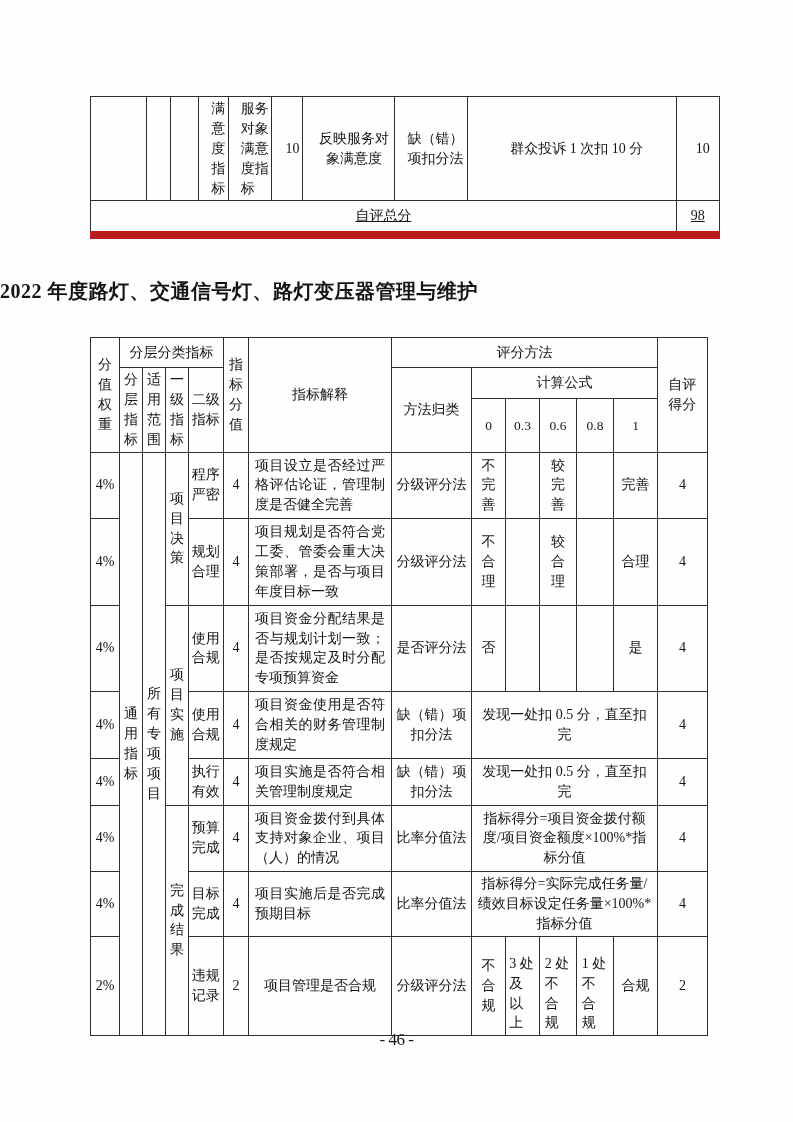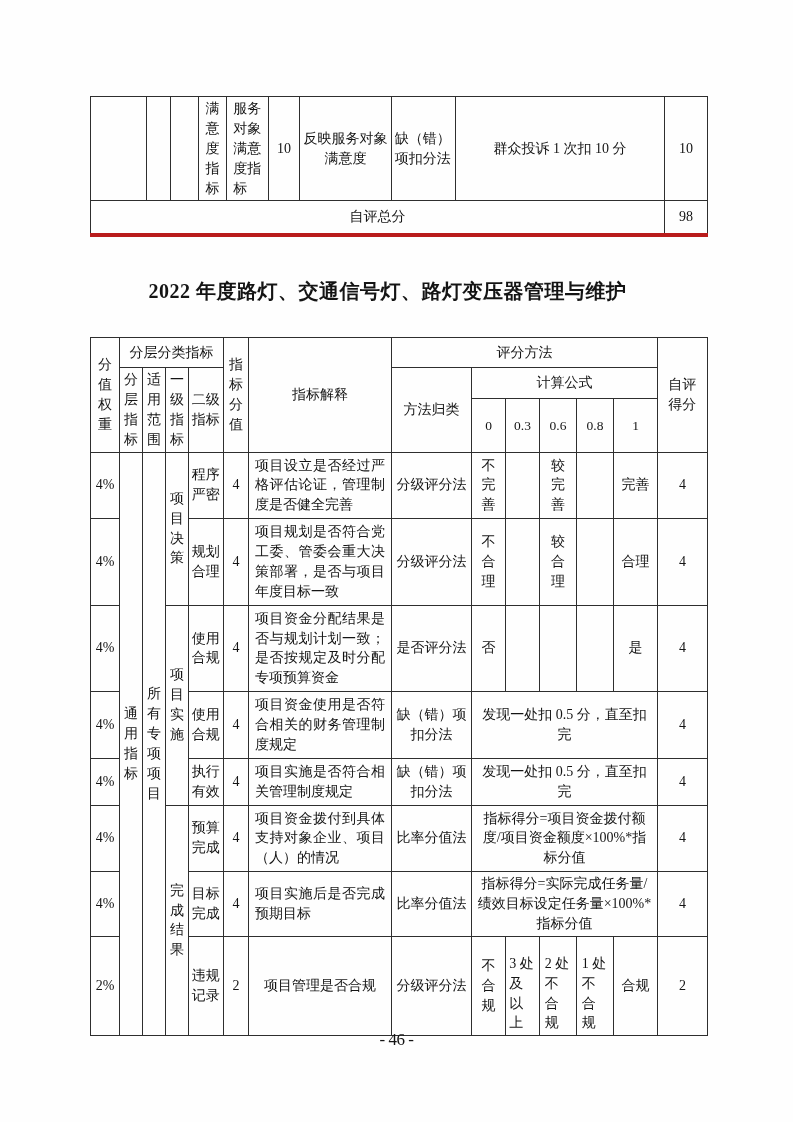--- a/index.html
+++ b/index.html
@@ -31,44 +31,44 @@
   .cw19 { display: inline-block; width: 1.9em; text-align: left; margin-top: 15px; }
   .cw4 { display: inline-block; width: 4.1em; text-align: left; }
   .desc {
     text-align: justify;
     text-align-last: left;
     padding: 3px 6px;
     border-radius: 9px;
   }
   .formula-cell { padding: 2px 4px; }
   .top-table-wrap { position: absolute; left: 90px; top: 96px; }
-  .top-table td.row1 { height: 104px; }
+  .top-table td.row1 { height: 104px; padding-left: 12px; }
   .top-table td.totalrow { height: 34px; }
   .doc-title {
     position: absolute;
     left: 0; right: 18px;
     top: 278px;
-    text-align: center;
+    text-align: left;
     font-size: 20px;
     font-weight: bold;
     letter-spacing: 0.5px;
   }
   .main-table-wrap { position: absolute; left: 90px; top: 337px; }
   .main-table .h1 td { height: 30px; }
   .main-table .h2 td { height: 28px; }
   .main-table .h3 td { height: 48px; font-size: 13.5px; }
   .page-num {
     position: absolute;
     left: 0; right: 0;
     top: 1030px;
     text-align: center;
     font-size: 17px;
     letter-spacing: -0.5px;
   }
-  .thick-bottom { border-bottom: 4px solid #b91c1c; }
+  .thick-bottom { border-bottom: 8px solid #b91c1c; text-decoration: underline; }
 </style>
 </head>
 <body>
 
 <div class="page">
 
   <div class="top-table-wrap">
     <table class="top-table">
       <colgroup>
         <col style="width:56px">

